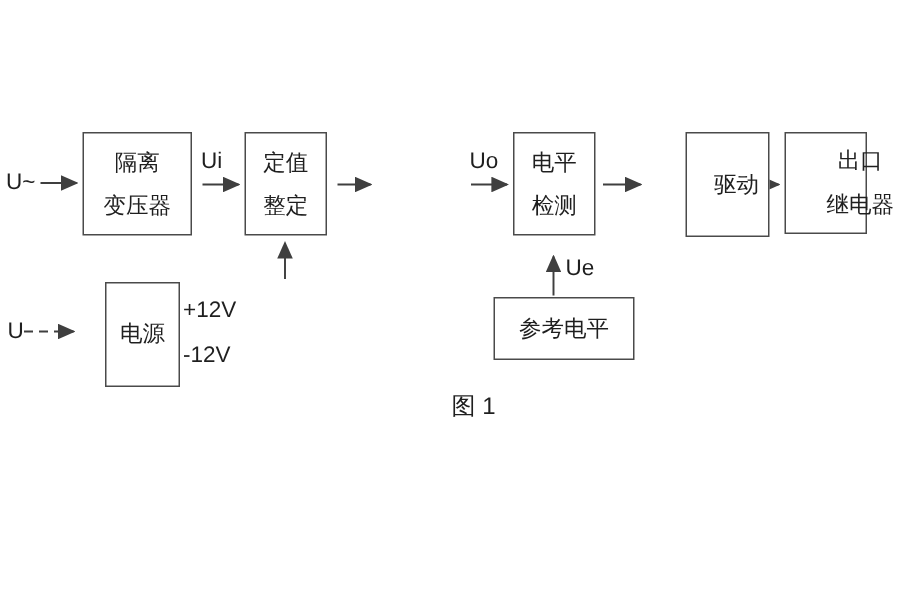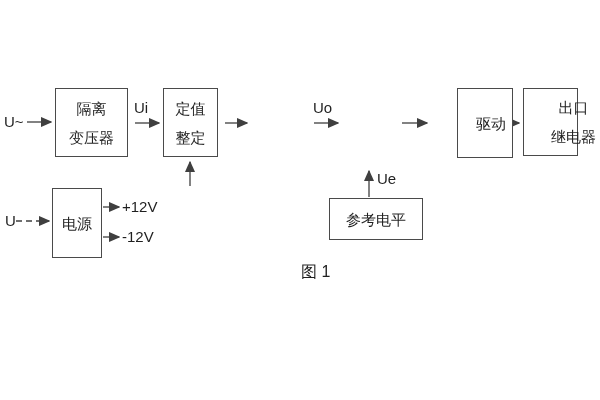--- a/index.html
+++ b/index.html
@@ -30,21 +30,21 @@
     text-align: center;
     box-sizing: border-box;
   }
   .box span { line-height: 29px; white-space: nowrap; }
   .b-isolation { left: 55px;  top: 88px;  width: 73px; height: 69px; }
   .b-setting   { left: 163px; top: 88px;  width: 55px; height: 69px; }
   .b-rectifier { left: 251px; top: 88px;  width: 55px; height: 69px; }
   .b-level     { left: 342px; top: 88px;  width: 55px; height: 69px; }
   .b-drive     { left: 457px; top: 88px;  width: 56px; height: 70px; padding-left: 12px; }
   .b-output    { left: 523px; top: 88px;  width: 55px; height: 68px; padding-left: 46px; }
-  .b-power     { left: 52px;  top: 188px; width: 50px; height: 70px; }
+  .b-power     { left: 70px;  top: 188px; width: 50px; height: 70px; font-family: Liberation Mono, monospace; }
   .b-mult      { left: 162px; top: 186px; width: 56px; height: 70px; }
   .b-ref       { left: 329px; top: 198px; width: 94px; height: 42px; }
   .lbl {
     position: absolute;
     font-size: 15px;
     line-height: 16px;
     white-space: nowrap;
   }
   .l-ac    { left: 4px;   top: 114px; }
   .l-ui    { left: 134px; top: 100px; }
@@ -85,20 +85,24 @@
     <span>隔离</span>
     <span>变压器</span>
   </div>
 
   <div class="box b-setting">
     <span>定值</span>
     <span>整定</span>
   </div>
 
 
+  <div class="box b-level">
+    <span>电平</span>
+    <span>检测</span>
+  </div>
 
   <div class="box b-drive">
     <span>驱动</span>
   </div>
 
   <div class="box b-output">
     <span>出口</span>
     <span>继电器</span>
   </div>
 

